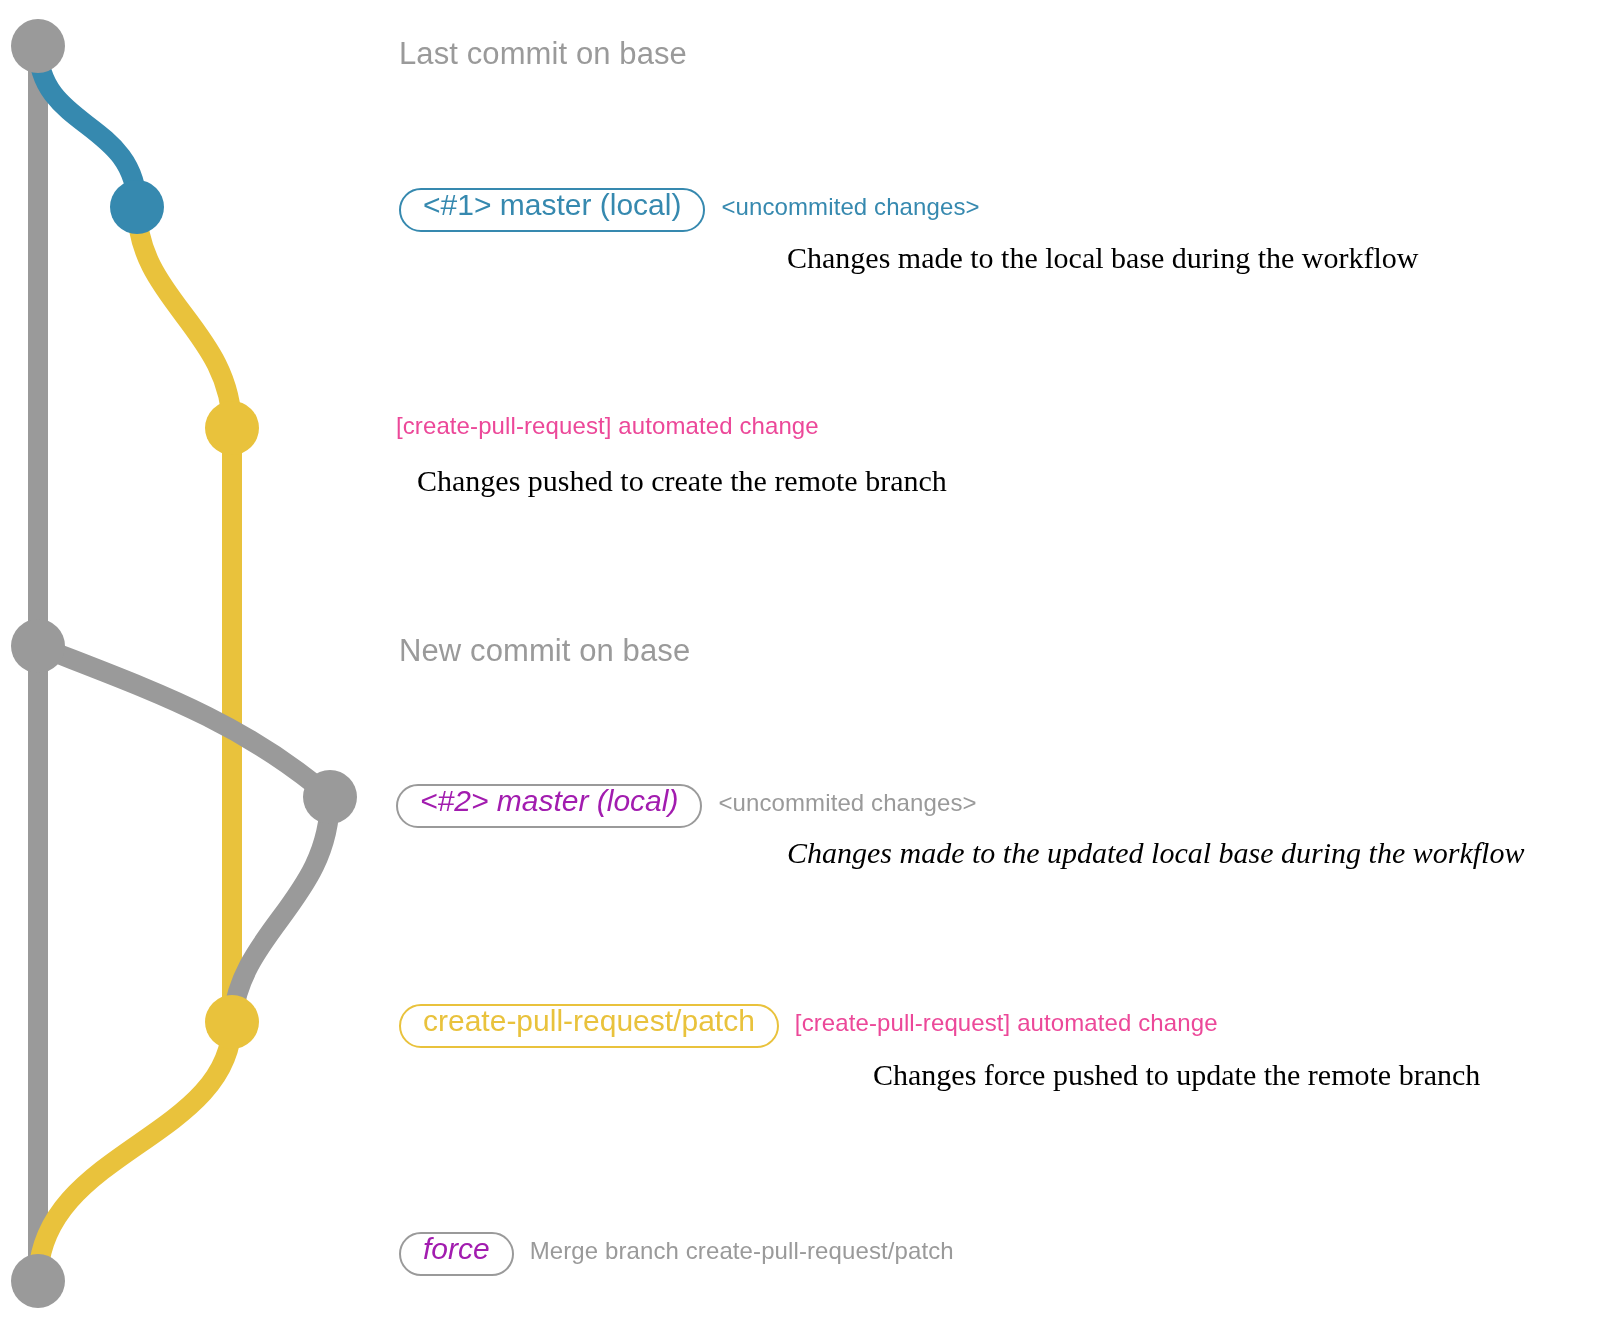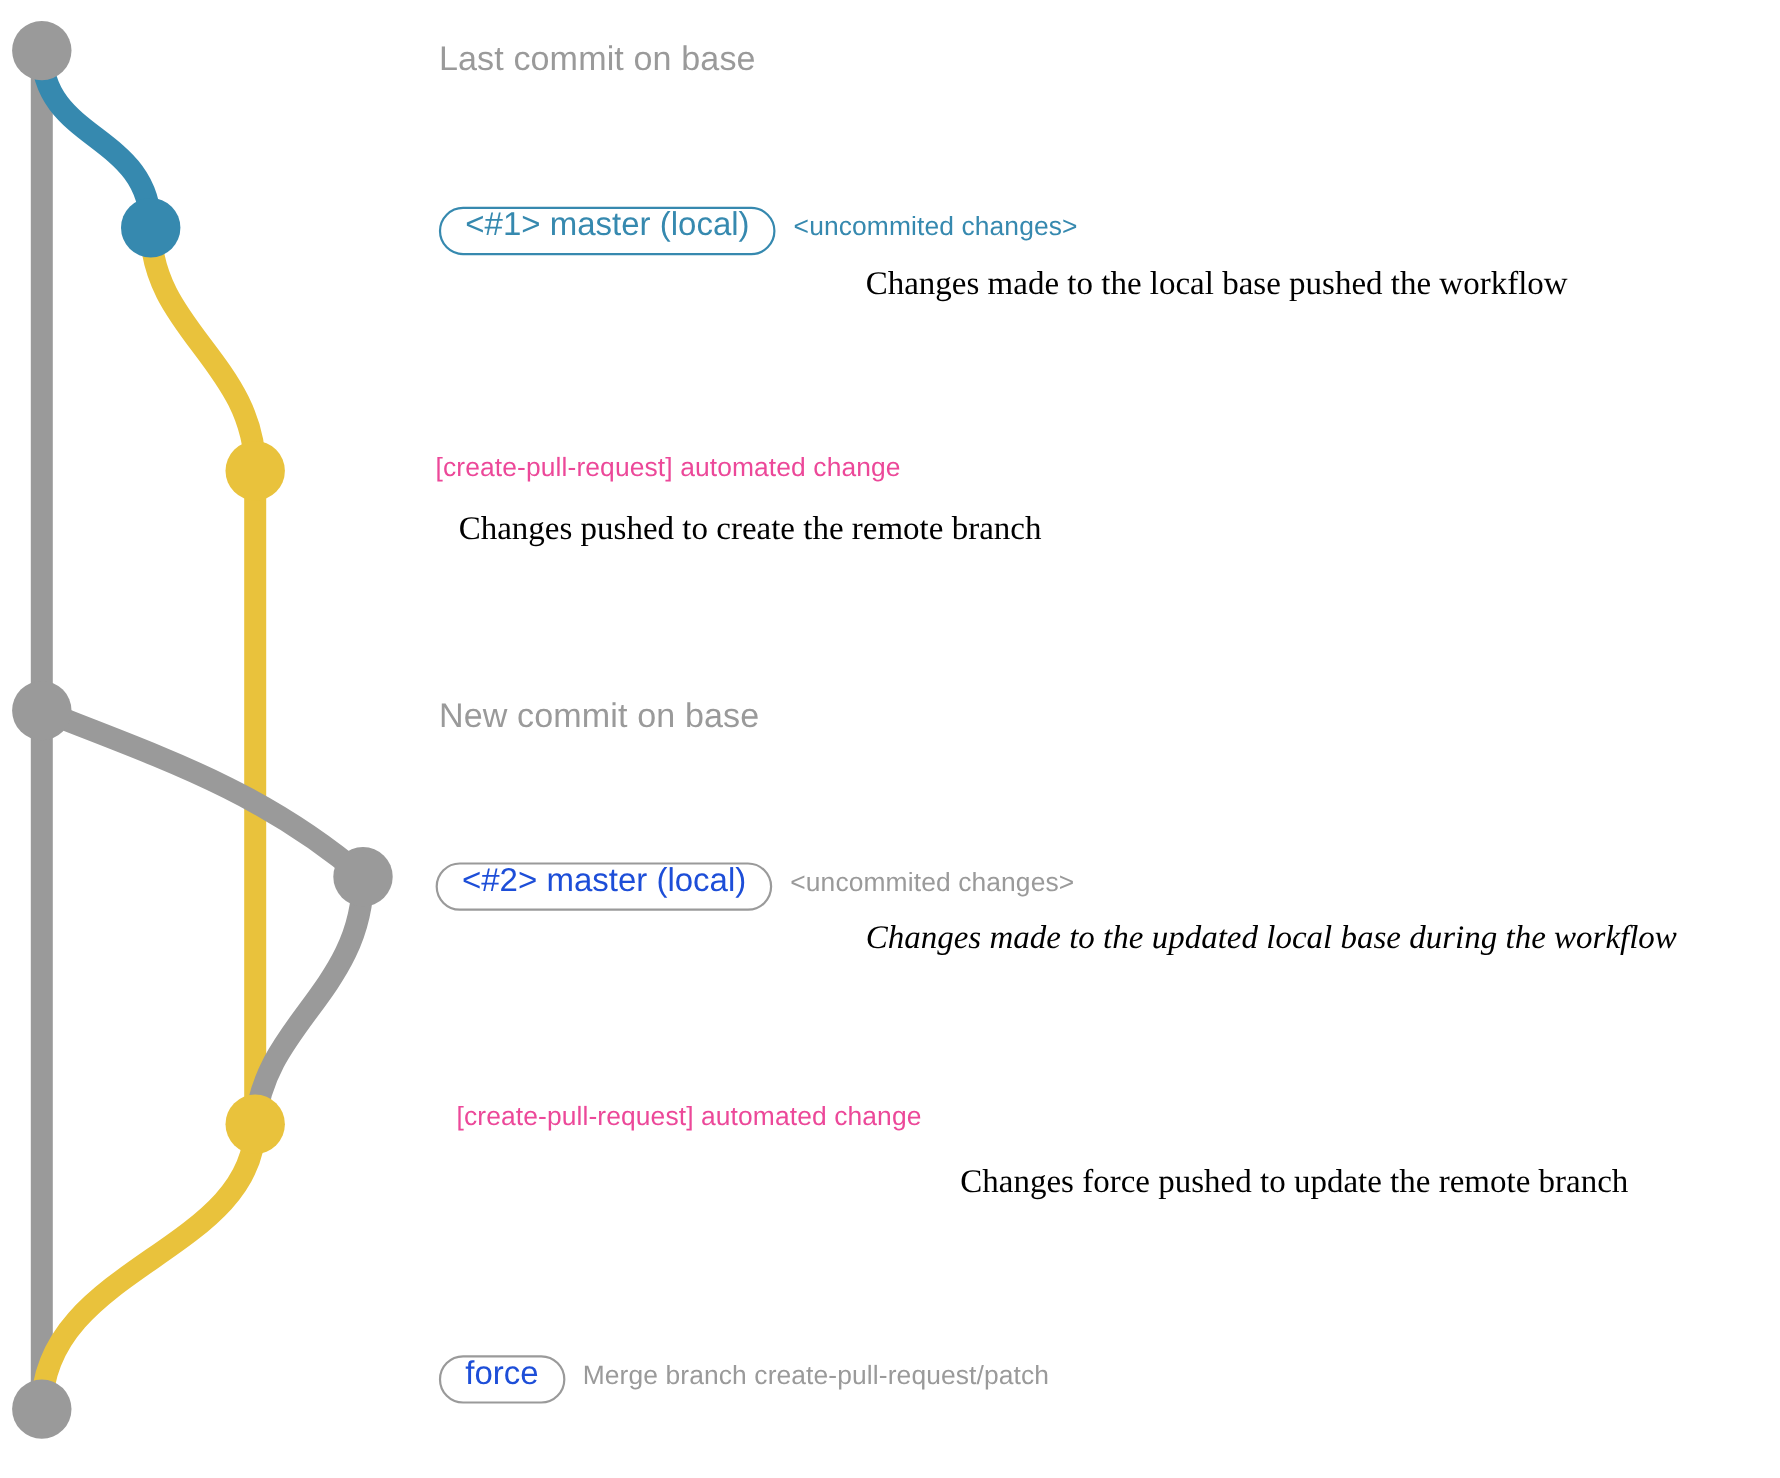--- a/index.html
+++ b/index.html
@@ -57,21 +57,21 @@
     border: 2px solid #9a9a9a;
     border-radius: 26px;
     padding: 0 22px 10px 22px;
     font-size: 30px;
     line-height: 1;
     color: #9a9a9a;
     background: #ffffff;
   }
   .badge.blue   { border-color: #3689af; color: #3689af; }
   .badge.yellow { border-color: #e9c23c; color: #e9c23c; }
-  .badge.gray   { border-color: #9a9a9a; color: #1d4ed8; }
+  .badge.gray   { border-color: #9a9a9a; color: #a21caf; font-style: italic; }
 
   
   .subject {
     font-size: 24px;
     line-height: 1;
     letter-spacing: 0.1px;
     margin-left: 16px;
   }
   .subject.blue   { color: #3689af; }
   .subject.yellow { color: #ec4899; }
@@ -117,38 +117,39 @@
 <div id="annotations">
 
   <div class="row heading-row" style="left:399px; top:36px;">
     <span>Last commit on base</span>
   </div>
 
   <div class="row" style="left:399px; top:188px;">
     <span class="badge blue">&lt;#1&gt; master (local)</span>
     <span class="subject blue">&lt;uncommited changes&gt;</span>
   </div>
-  <div class="desc" style="left:787px; top:241px;">Changes made to the local base pushed the workflow</div>
+  <div class="desc" style="left:787px; top:241px;">Changes made to the local base during the workflow</div>
 
   <div class="row" style="left:396px; top:414px;">
     <span class="subject yellow" style="margin-left:0;">[create-pull-request] automated change</span>
   </div>
   <div class="desc" style="left:417px; top:464px;text-align:center;">Changes pushed to create the remote branch</div>
 
   <div class="row heading-row" style="left:399px; top:633px;">
     <span>New commit on base</span>
   </div>
 
   <div class="row" style="left:396px; top:784px;">
     <span class="badge gray">&lt;#2&gt; master (local)</span>
     <span class="subject gray">&lt;uncommited changes&gt;</span>
   </div>
   <div class="desc" style="left:787px; top:836px;font-style:italic;">Changes made to the updated local base during the workflow</div>
 
   <div class="row" style="left:399px; top:1004px;">
+    <span class="badge yellow">create-pull-request/patch</span>
     <span class="subject yellow">[create-pull-request] automated change</span>
   </div>
   <div class="desc" style="left:873px; top:1058px;">Changes force pushed to update the remote branch</div>
 
   <div class="row" style="left:399px; top:1232px;">
     <span class="badge gray">force</span>
     <span class="subject gray">Merge branch create-pull-request/patch</span>
   </div>
 
 </div>

